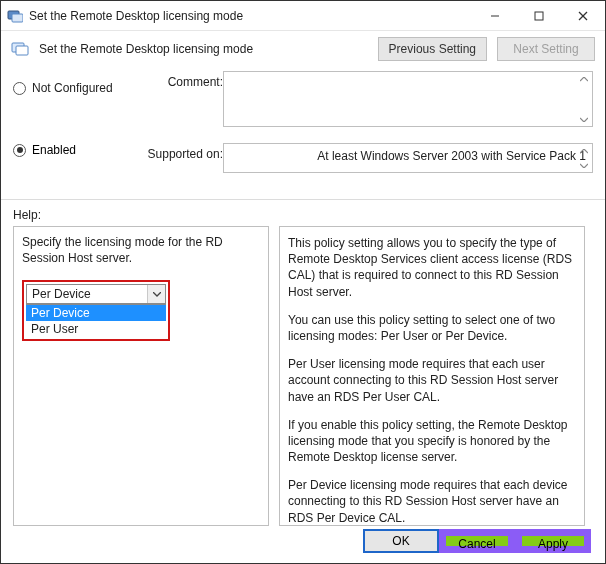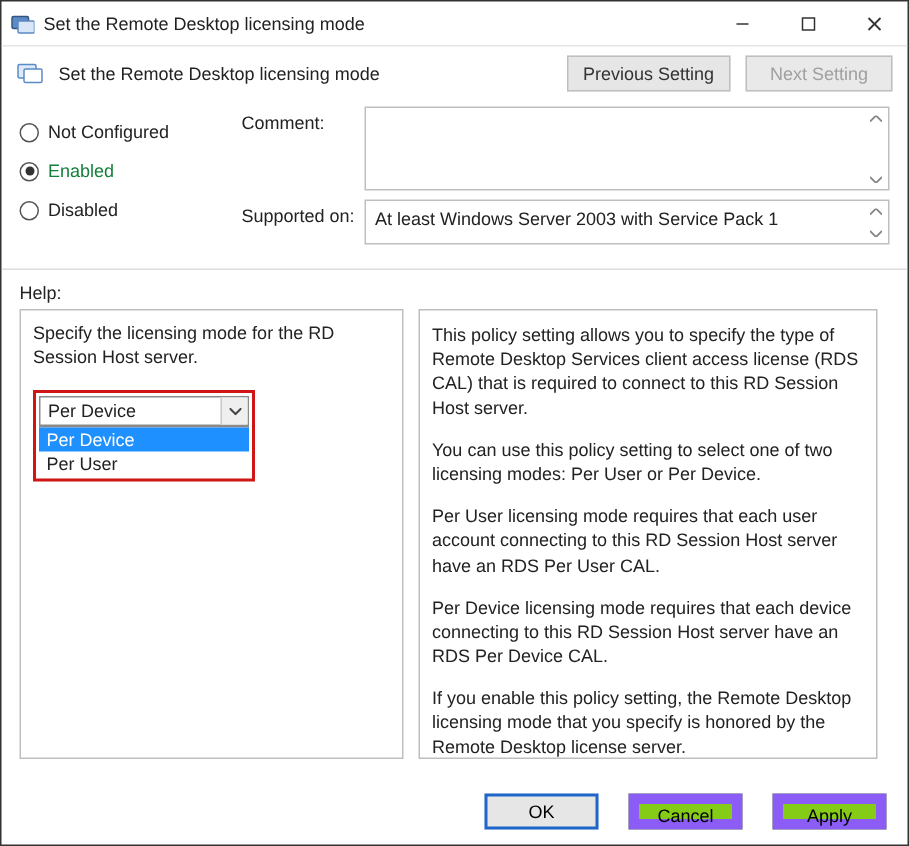--- a/index.html
+++ b/index.html
@@ -46,35 +46,35 @@
     border: 1px solid #bfbfbf;
     background: #e6e6e6;
     color: #333;
     padding: 0 10px;
   }
   .hdr-btn.disabled { color: #a0a0a0; background:#e9e9e9; }
   
   .upper {
     display: flex;
     padding: 0 12px 6px 12px;
-    gap: 28px;
+    gap: 8px;
   }
   .radio-col { width: 120px; padding-top: 4px; }
   .radio-item { display: flex; align-items: center; height: 26px; gap: 6px; }
   .radio {
     width: 13px; height: 13px; border-radius: 50%;
     border: 1px solid #555; position: relative; background: #fff;
   }
   .radio.selected::after {
     content: ""; position: absolute; top: 2.5px; left: 2.5px;
     width: 6px; height: 6px; border-radius: 50%; background: #333;
   }
-  .radio-blue { color: #15803d; }
+  .radio-blue { color: #000000; margin-top: 36px; }
   .right-col { flex: 1; }
-  .field-row { display: flex; align-items: flex-start; margin-bottom: 6px; }
+  .field-row { display: flex; align-items: flex-start; margin-bottom: 16px; text-align: right; }
   .field-label { width: 82px; padding-top: 4px; }
   .comment-box {
     flex: 1; height: 56px; border: 1px solid #bfbfbf;
     background: #fff; position: relative;
     padding: 3px 16px 3px 6px; font-size: 12px;
   }
   .supported-box {
     flex: 1; height: 30px; border: 1px solid #bfbfbf;
     background: #fff; position: relative;
     padding: 5px 6px 3px 6px; font-size: 12px;
@@ -124,21 +124,21 @@
   .help-panel {
     flex: 1; height: 100%;
     border: 1px solid #bfbfbf; background: #fff;
     padding: 8px 8px 8px 8px; overflow: hidden;
     line-height: 1.35;
   }
   .help-panel p { margin: 0 0 12px 0; }
   
   .footer {
     position: absolute; bottom: 10px; right: 14px;
-    display: flex; gap: 20px;
+    display: flex; gap: 0;
   }
   .btn {
     height: 24px; min-width: 76px;
     border: 7px solid #8b5cf6; background: #84cc16;
     font-size: 12px; font-family: inherit;
   }
   .btn.primary { border: 2px solid #1e66c9; background: #e6e6e6; }
 </style>
 </head>
 <body>
@@ -183,24 +183,20 @@
 
 <div class="upper">
   <div class="radio-col">
     <div class="radio-item">
       <span class="radio"></span>
       <span>Not Configured</span>
     </div>
     <div class="radio-item radio-blue">
       <span class="radio selected"></span>
       <span>Enabled</span>
-    </div>
-    <div class="radio-item">
-      <span class="radio"></span>
-      <span>Disabled</span>
     </div>
   </div>
   <div class="right-col">
     <div class="field-row">
       <div class="field-label">Comment:</div>
       <div class="comment-box">
         <span></span>
         <span class="scroll-arrow-up">
             <svg viewBox="0 0 8 5">
               <polyline points="0,4 4,0 8,4" fill="none" stroke="#888" stroke-width="1.2"></polyline>
@@ -253,22 +249,22 @@
       <div class="combo-list">
         <div class="combo-opt hl">Per Device</div>
         <div class="combo-opt">Per User</div>
       </div>
     </div>
   </div>
   <div class="help-panel">
     <p>This policy setting allows you to specify the type of Remote Desktop Services client access license (RDS CAL) that is required to connect to this RD Session Host server.</p>
     <p>You can use this policy setting to select one of two licensing modes: Per User or Per Device.</p>
     <p>Per User licensing mode requires that each user account connecting to this RD Session Host server have an RDS Per User CAL.</p>
+    <p>If you enable this policy setting, the Remote Desktop licensing mode that you specify is honored by the Remote Desktop license server.</p>
     <p>Per Device licensing mode requires that each device connecting to this RD Session Host server have an RDS Per Device CAL.</p>
-    <p>If you enable this policy setting, the Remote Desktop licensing mode that you specify is honored by the Remote Desktop license server.</p>
 
   </div>
 </div>
 
 <div class="footer">
   <button class="btn primary">OK</button>
   <button class="btn">Cancel</button>
   <button class="btn">Apply</button>
 </div>
 

